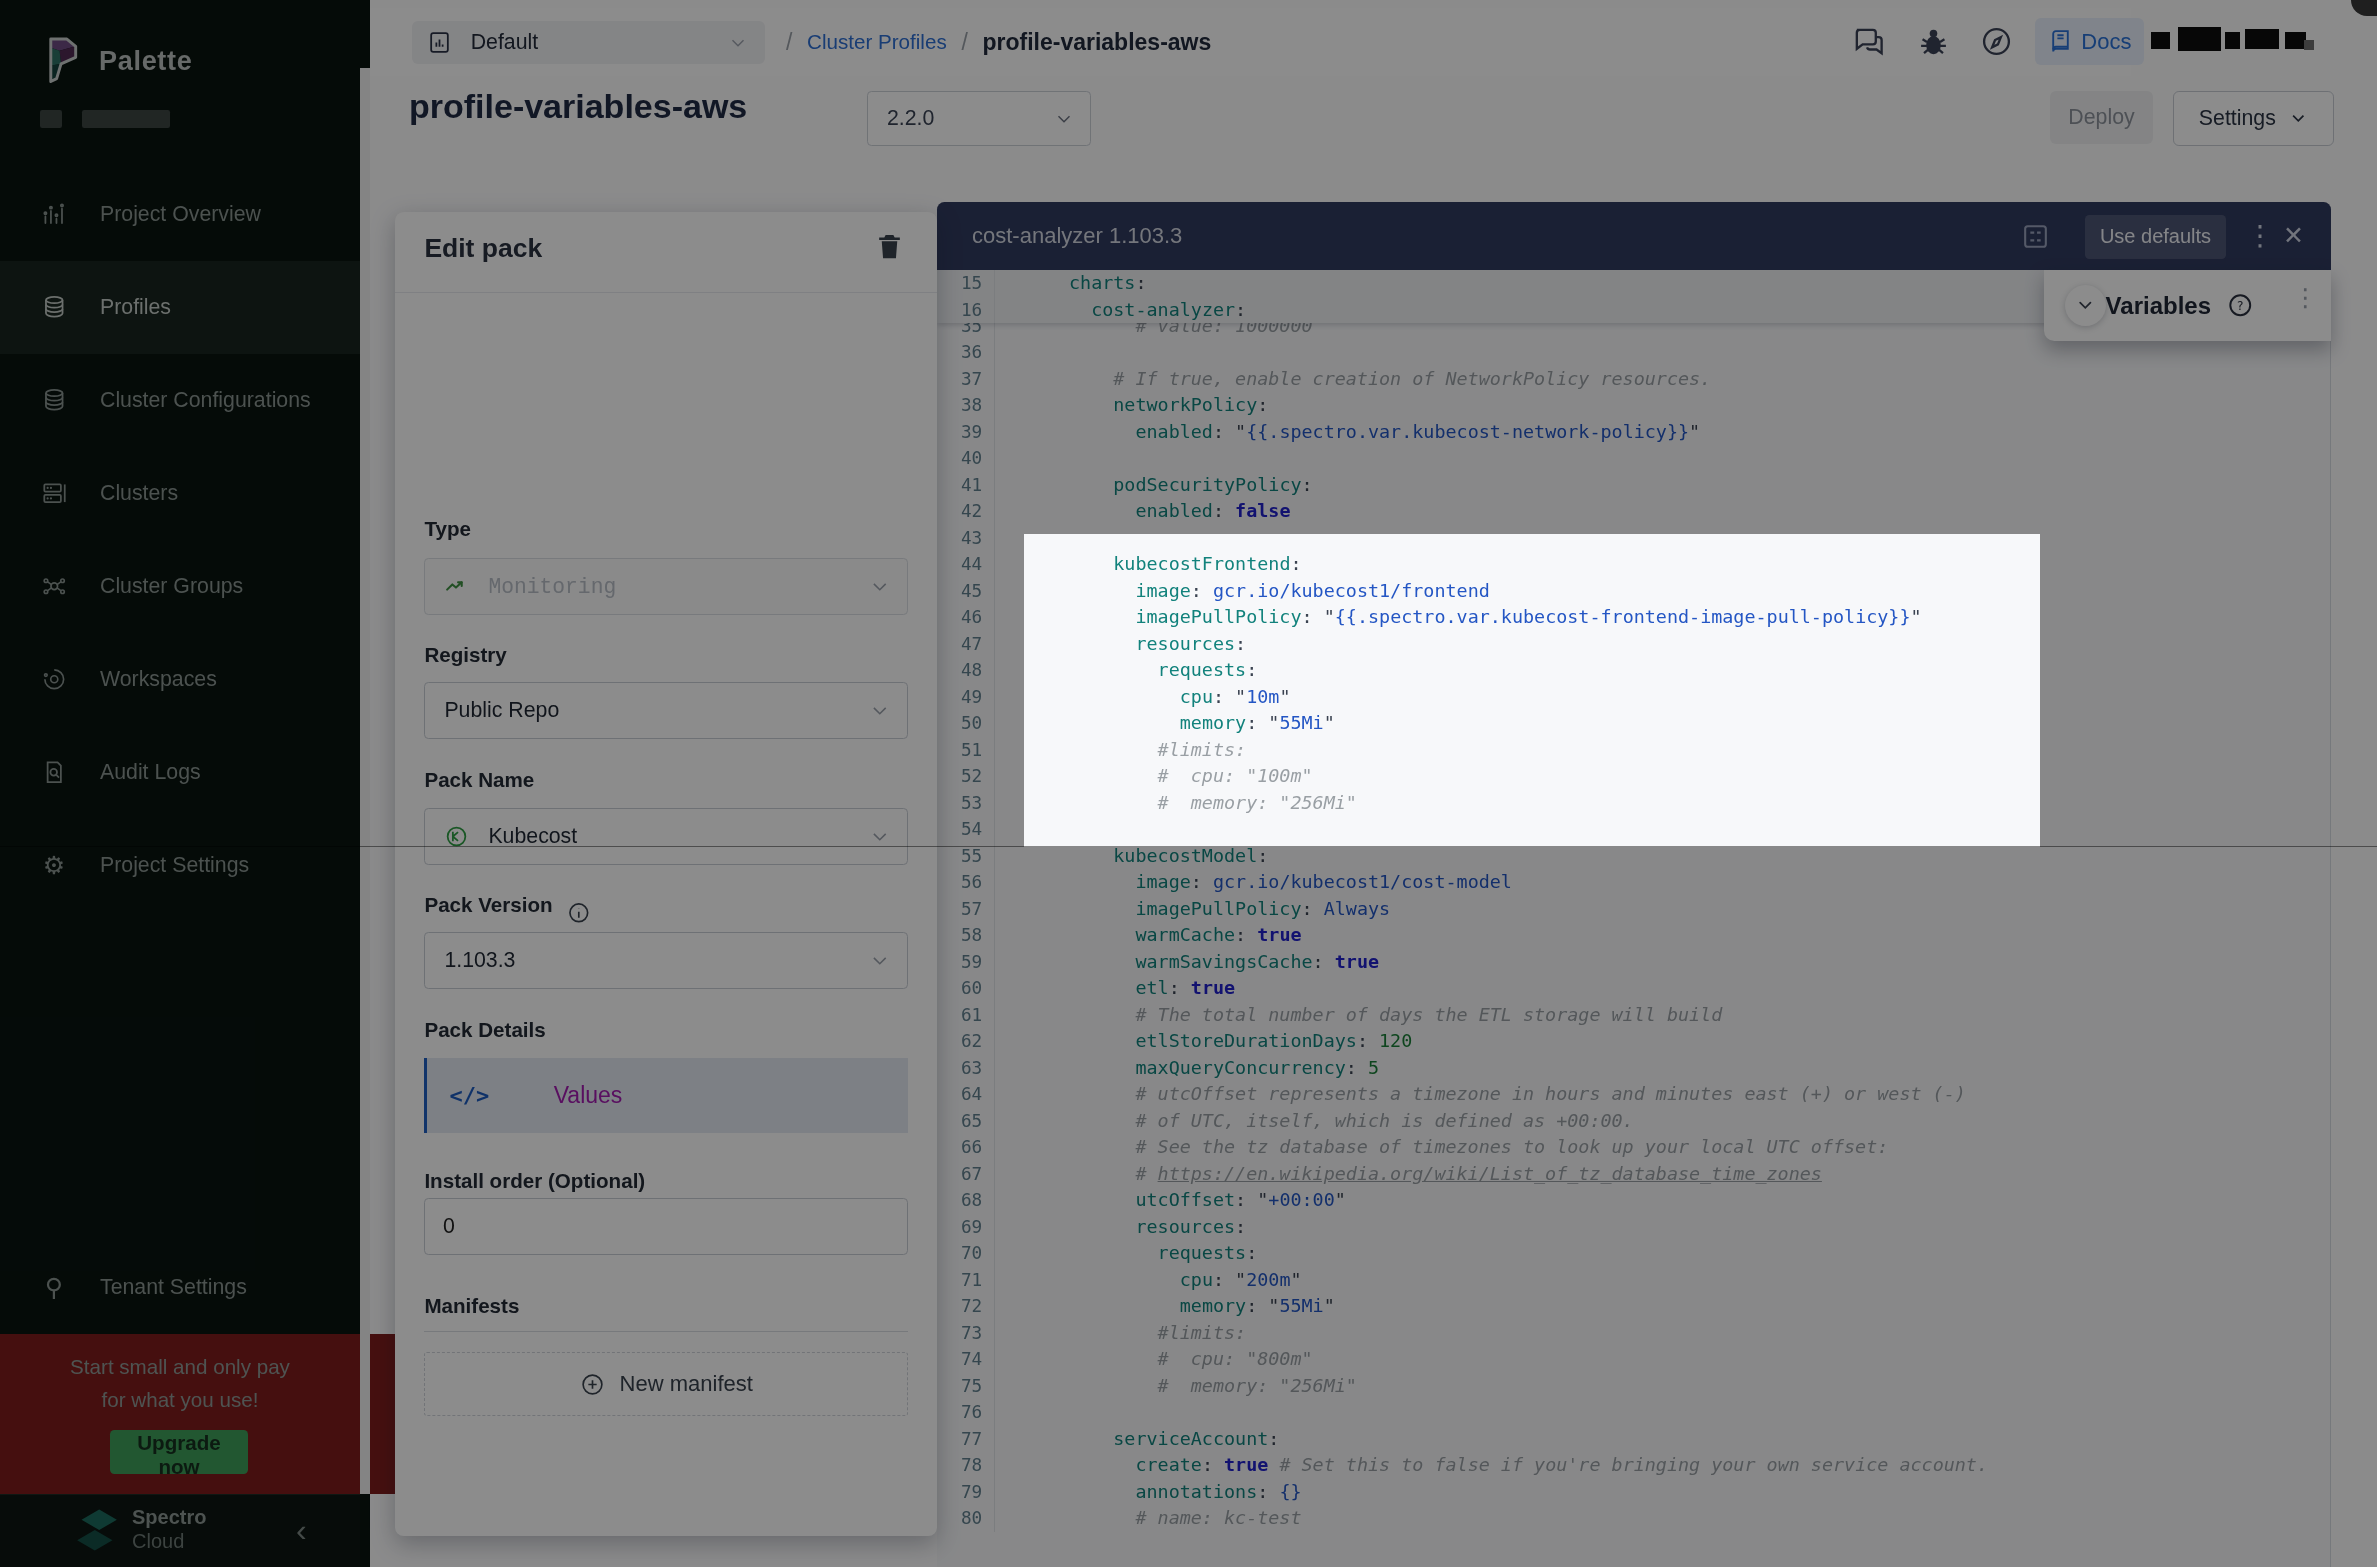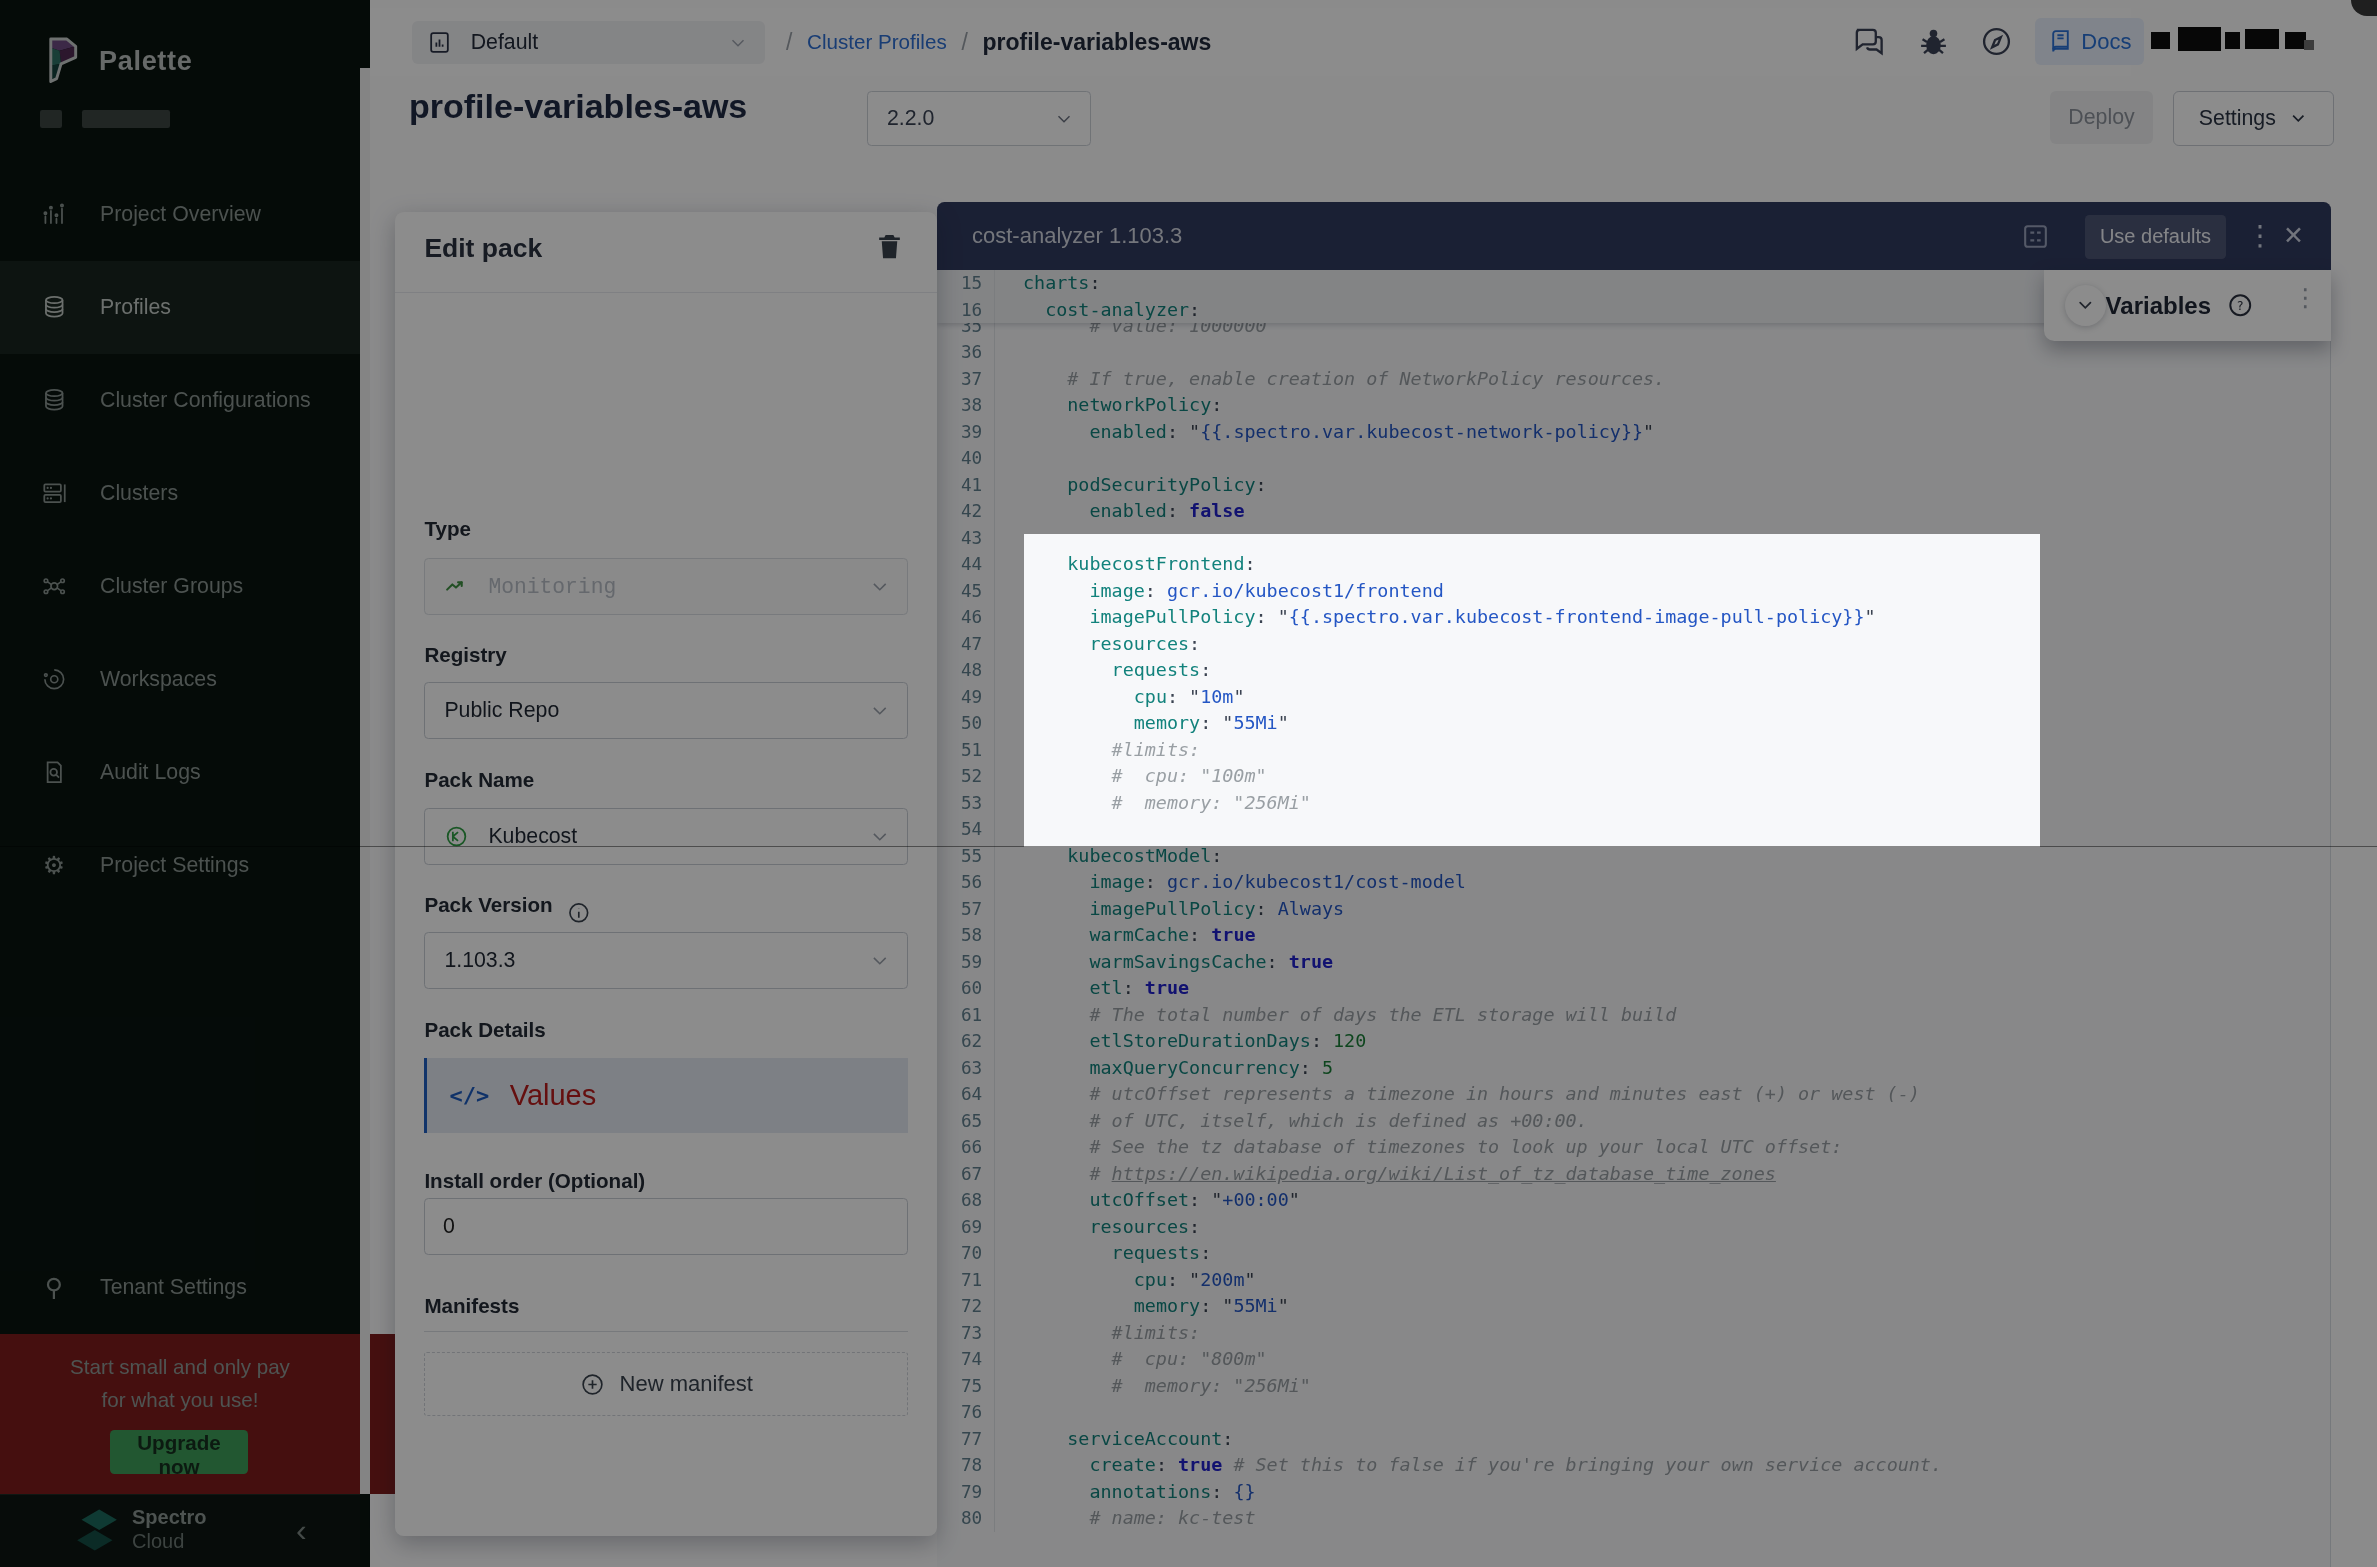--- a/index.html
+++ b/index.html
@@ -79,21 +79,21 @@
   .select{position:absolute;left:29.4px;width:484px;height:57px;border:1.5px solid #c9ced6;border-radius:4.4px;
     background:#fff;display:flex;align-items:center;cursor:pointer;box-sizing:border-box;}
   .select.disabled{background:#fbfbfc;border-color:#dadee3;cursor:default;font-family:Liberation Mono, monospace;}
   .sel-ico{margin-left:19px;width:25px;height:25px;}
   .sel-text{margin-left:19px;font-size:21.3px;color:#1f2733;}
   .select.disabled .sel-text{color:#b8bec6;}
   .sel-chevron{position:absolute;right:16px;width:23.6px;height:23.6px;color:#9aa1ab;}
   #values-row{position:absolute;left:29.4px;top:846px;width:484px;height:75px;background:#e3e9f2;
     border-left:3.7px solid #1f5fc2;display:flex;align-items:center;gap:20.6px;cursor:pointer;box-sizing:border-box;}
   #values-ico{margin-left:22px;font-family:"DejaVu Sans Mono",monospace;font-size:22px;font-weight:bold;color:#1d5bbf;}
-  #values-label{font-size:29px;color:#b91c1c;}
+  #values-label{font-size:23px;color:#a21caf;margin-left:44px;}
   #install-input{position:absolute;left:29.4px;top:986px;width:484px;height:57px;border:1.5px solid #c9ced6;border-radius:4.4px;
     font-size:21.3px;color:#222;padding-left:17.7px;box-sizing:border-box;font-family:"Liberation Sans",sans-serif;}
   #manifests-hr{position:absolute;left:29.4px;top:1119px;width:484px;height:0.7px;background:#d9dde2;}
   #new-manifest{position:absolute;left:29.4px;top:1140px;width:484px;height:64px;border:1.5px dashed #cfd4da;border-radius:2.9px;
     background:transparent;display:flex;align-items:center;justify-content:center;gap:14.7px;color:#39424e;cursor:pointer;
     font-family:"Liberation Sans",sans-serif;}
   #new-manifest svg{width:25px;height:25px;color:#39424e;}
   #new-manifest-label{font-size:22px;color:#39424e;}
   #info-ico{position:absolute;left:172px;top:689px;width:23.6px;height:23.6px;color:#39424e;}
 
@@ -101,21 +101,21 @@
   #editor{left:937px;top:202px;width:1394px;height:1366px;z-index:10;}
   #editor-header{position:absolute;left:0;top:0;width:1394px;height:68px;background:#313b5f;border-radius:7.4px 7.4px 0 0;}
   #editor-title{position:absolute;left:35px;top:20.6px;font-size:22px;color:#d4d8e2;}
   #split-ico{position:absolute;left:1083px;top:19px;width:31px;height:31px;color:#9aa3bd;cursor:pointer;}
   #use-defaults{position:absolute;left:1148px;top:12.5px;width:141px;height:44px;background:rgba(255,255,255,.14);
     border:none;border-radius:4.4px;color:#f0f2f7;font-size:20px;font-family:"Liberation Sans",sans-serif;cursor:pointer;}
   #editor-kebab{position:absolute;left:1309px;top:13.2px;font-size:28px;color:#cfd5e4;cursor:pointer;line-height:41px;}
   #editor-close{position:absolute;left:1346px;top:13.2px;font-size:25px;color:#cfd5e4;cursor:pointer;line-height:41px;}
   #editor-body{position:absolute;left:0;top:68px;width:1394px;height:1298px;background:#f7f8fa;overflow:hidden;
     border-right:0.7px solid #d8dce2;box-sizing:border-box;}
-  .cl{display:flex;height:26.5px;line-height:26.5px;font-family:"DejaVu Sans Mono",monospace;font-size:18.4px;white-space:pre;}
+  .cl{display:flex;height:26.5px;line-height:26.5px;font-family:"DejaVu Sans Mono",monospace;font-size:18.4px;white-space:pre;gap:46px;}
   .ln{width:58px;flex:0 0 58px;text-align:right;padding-right:11.8px;color:#62808f;font-size:17.7px;
     border-right:0.7px solid #e1e4e8;box-sizing:border-box;}
   .code{padding-left:28px;}
   .tk{color:#12827c;} .tp{color:#3b4351;} .ts{color:#2456c4;} .tq{color:#3b4351;}
   .tb{color:#2222cc;font-weight:bold;} .tn{color:#1a7f37;}
   .tc{color:#999fa4;font-style:italic;} .tl{color:#999fa4;font-style:italic;text-decoration:underline;}
   .tt{color:#2456c4;}
   #sticky-lines{position:relative;z-index:3;background:#eef0f3;box-shadow:0 2.2px 5.2px rgba(30,40,60,.20);}
   #sticky-lines .cl{background:#eef0f3;}
   #code-lines{position:relative;z-index:1;margin-top:-10.3px;}

